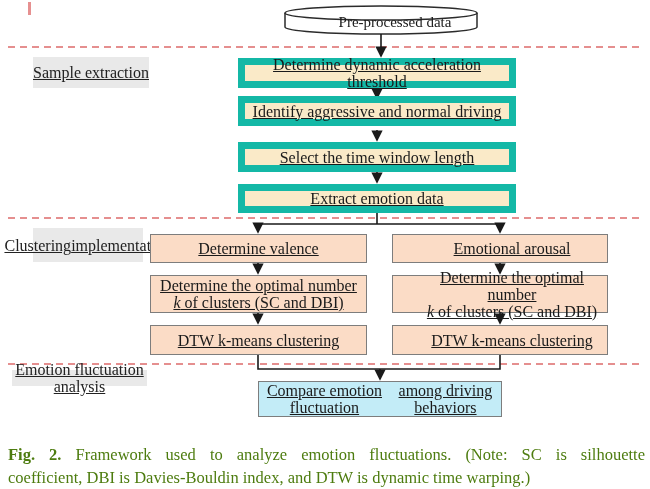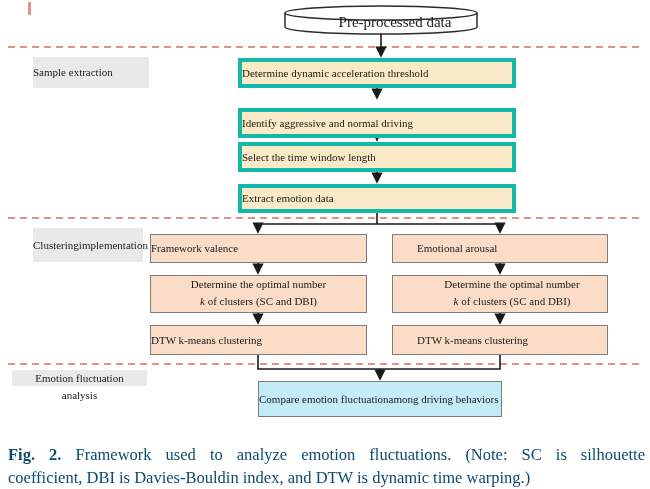--- a/index.html
+++ b/index.html
@@ -11,41 +11,42 @@
     font-family: "Liberation Serif", serif;
     color: #1a1a1a;
     overflow: hidden;
   }
   #wires { position: absolute; left: 0; top: 0; z-index: 1; }
   .node {
     position: absolute;
     z-index: 2;
     display: flex;
     align-items: center;
-    justify-content: flex-start;
+    justify-content: center;
     text-align: center;
-    font-size: 11px;
+    font-size: 16px;
     line-height: 17px;
     box-sizing: border-box;
+    text-decoration: underline;
   }
-  .step   { background: #faeac8; border: 4px solid #14b8a6; left: 238px; width: 278px; height: 30px; }
+  .step   { background: #faeac8; border: 7px solid #14b8a6; left: 238px; width: 278px; height: 30px; }
   .clust  { background: #fbdcc6; border: 1px solid #7d7d7d; }
   .final  { background: #c3ecf7; border: 1px solid #7d7d7d; }
   .seclabel { background: #e9e9e9; color: #222222; z-index: 2; }
   .colL { left: 150px; width: 217px; }
   .colR { left: 392px; width: 216px; padding-left: 24px; }
   .cyl-text {
     position: absolute; left: 299px; top: 13px; width: 192px; height: 18px;
     z-index: 2; display: flex; align-items: center; justify-content: center;
     font-size: 15px;
   }
   .ital { font-style: italic; }
   #caption {
     position: absolute; left: 8px; top: 443px; width: 637px;
-    font-size: 16.5px; line-height: 23px; color: #0c4a6e; z-index: 2;
+    font-size: 16.5px; line-height: 23px; color: #4d7c0f; z-index: 2;
   }
   #caption .l1 { text-align: justify; text-align-last: justify; }
   #caption .l2 { text-align: left; }
   #caption b { font-weight: bold; }
   .reddash {
     position: absolute; left: 28px; top: 2px; width: 3px; height: 13px;
     background: #e69090; z-index: 2;
   }
 </style>
 </head>
@@ -101,32 +102,32 @@
     <span>implementation</span>
   </div>
   <div class="node seclabel" style="left:12px; top:370px; width:135px; height:16px; flex-direction:column;">
     <span>Emotion fluctuation</span>
     <span>analysis</span>
   </div>
 
   <div class="node step" style="top:58px;">
     <span>Determine dynamic acceleration threshold</span>
   </div>
-  <div class="node step" style="top:108px;">
+  <div class="node step" style="top:96px;">
     <span>Identify aggressive and normal driving</span>
   </div>
   <div class="node step" style="top:142px;">
     <span>Select the time window length</span>
   </div>
   <div class="node step" style="top:184px; height:29px;">
     <span>Extract emotion data</span>
   </div>
 
   <div class="node clust colL" style="top:234px; height:29px;">
-    <span>Framework valence</span>
+    <span>Determine valence</span>
   </div>
   <div class="node clust colL" style="top:275px; height:38px; flex-direction:column;">
     <span>Determine the optimal number</span>
     <span><span class="ital">k</span><span> of clusters (SC and DBI)</span></span>
   </div>
   <div class="node clust colL" style="top:325px; height:30px;">
     <span>DTW k-means clustering</span>
   </div>
 
   <div class="node clust colR" style="top:234px; height:29px;">

